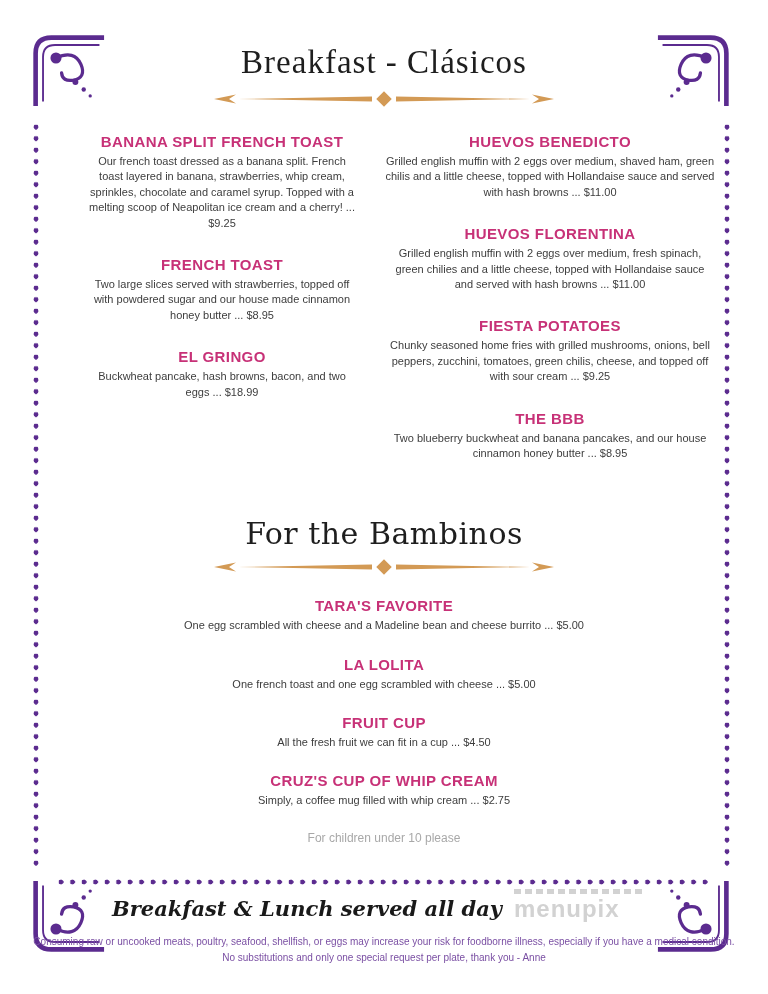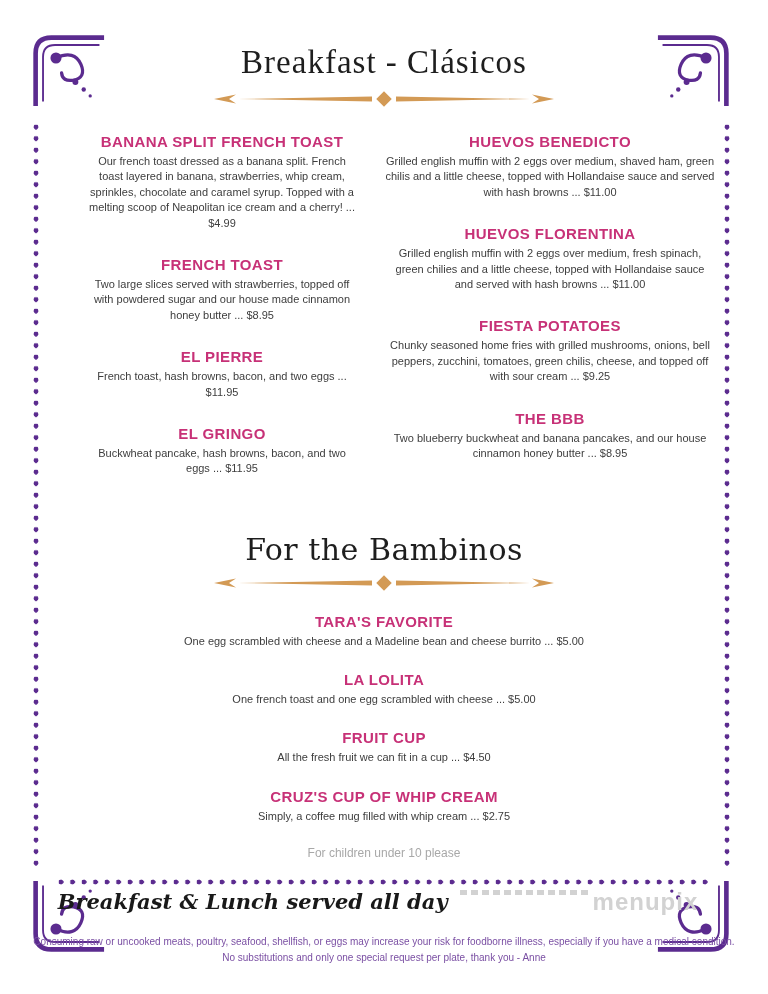--- a/index.html
+++ b/index.html
@@ -46,21 +46,21 @@
   .item-desc{font-size:11px;line-height:1.4;color:var(--body);}
   
   .bambinos{text-align:center;margin-top:30px;}
   .bambinos-title{font-family:"DejaVu Serif",serif;font-size:30px;font-weight:500;color:#1e1e1e;letter-spacing:.5px;}
   .bambinos .divider{margin-top:8px;margin-bottom:22px;}
   .bambinos .menu-item{margin-bottom:22px;padding:0 100px;}
   .children-note{font-size:12px;color:var(--note-gray);margin-top:2px;}
   
   .footer-row{position:absolute;top:889px;left:0;right:12px;display:flex;justify-content:center;align-items:flex-end;gap:12px;}
   .tagline{font-family:"DejaVu Serif",serif;font-style:italic;font-weight:700;font-size:21px;color:#191919;}
-  .watermark{display:flex;flex-direction:row;align-items:flex-start;gap:3px;}
+  .watermark{display:flex;flex-direction:column;align-items:flex-start;gap:3px;}
   .wm-dashes{width:130px;height:5px;background:repeating-linear-gradient(90deg,var(--watermark-gray) 0 7px,transparent 7px 11px);}
   .wm-text{font-size:24px;font-weight:700;color:var(--watermark-gray);letter-spacing:1px;line-height:1;}
   .disclaimer{position:absolute;top:934px;left:0;right:0;text-align:center;color:var(--disclaimer-purple);font-size:10px;line-height:1.55;}
 </style>
 </head>
 <body>
 
 <svg width="0" height="0" style="position:absolute" aria-hidden="true">
   <defs>
     <symbol id="corner-ornament" viewBox="0 0 80 80">
@@ -107,33 +107,29 @@
     <h1 class="title">Breakfast - Clásicos</h1>
     <svg class="divider">
         <use href="#ornamental-divider"></use>
       </svg>
   </header>
 
   <div class="columns">
     <div class="col col-left">
       <div class="menu-item">
         <h3 class="item-name">BANANA SPLIT FRENCH TOAST</h3>
-        <p class="item-desc">Our french toast dressed as a banana split. French toast layered in banana, strawberries, whip cream, sprinkles, chocolate and caramel syrup. Topped with a melting scoop of Neapolitan ice cream and a cherry! ... $4.99</p>
+        <p class="item-desc">Our french toast dressed as a banana split. French toast layered in banana, strawberries, whip cream, sprinkles, chocolate and caramel syrup. Topped with a melting scoop of Neapolitan ice cream and a cherry! ... $9.25</p>
       </div>
       <div class="menu-item">
         <h3 class="item-name">FRENCH TOAST</h3>
         <p class="item-desc">Two large slices served with strawberries, topped off with powdered sugar and our house made cinnamon honey butter ... $8.95</p>
       </div>
       <div class="menu-item">
-        <h3 class="item-name">EL PIERRE</h3>
-        <p class="item-desc">French toast, hash browns, bacon, and two eggs ... $11.95</p>
-      </div>
-      <div class="menu-item">
         <h3 class="item-name">EL GRINGO</h3>
-        <p class="item-desc">Buckwheat pancake, hash browns, bacon, and two eggs ... $11.95</p>
+        <p class="item-desc">Buckwheat pancake, hash browns, bacon, and two eggs ... $18.99</p>
       </div>
     </div>
     <div class="col col-right">
       <div class="menu-item">
         <h3 class="item-name">HUEVOS BENEDICTO</h3>
         <p class="item-desc">Grilled english muffin with 2 eggs over medium, shaved ham, green chilis and a little cheese, topped with Hollandaise sauce and served with hash browns ... $11.00</p>
       </div>
       <div class="menu-item">
         <h3 class="item-name">HUEVOS FLORENTINA</h3>
         <p class="item-desc">Grilled english muffin with 2 eggs over medium, fresh spinach, green chilies and a little cheese, topped with Hollandaise sauce and served with hash browns ... $11.00</p>

